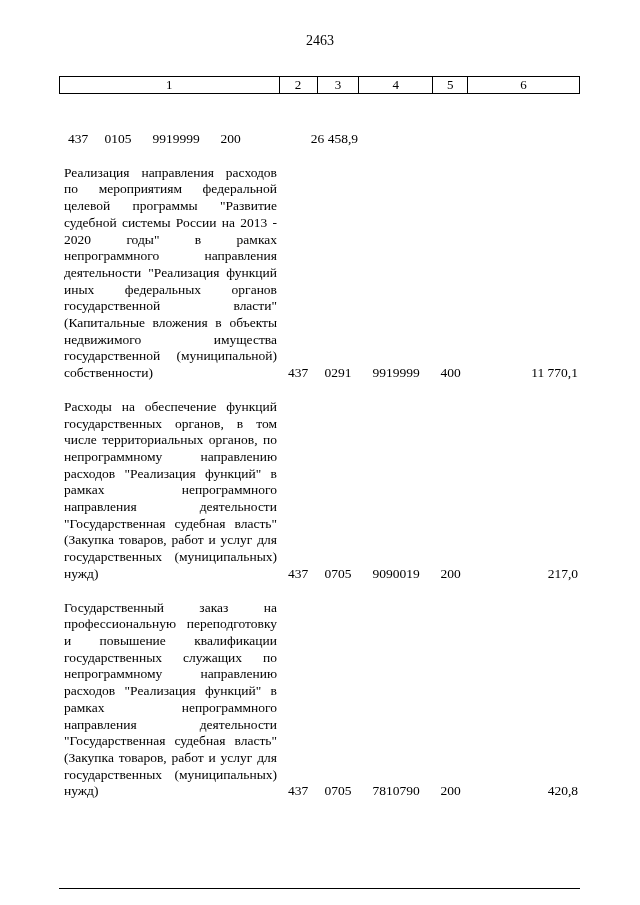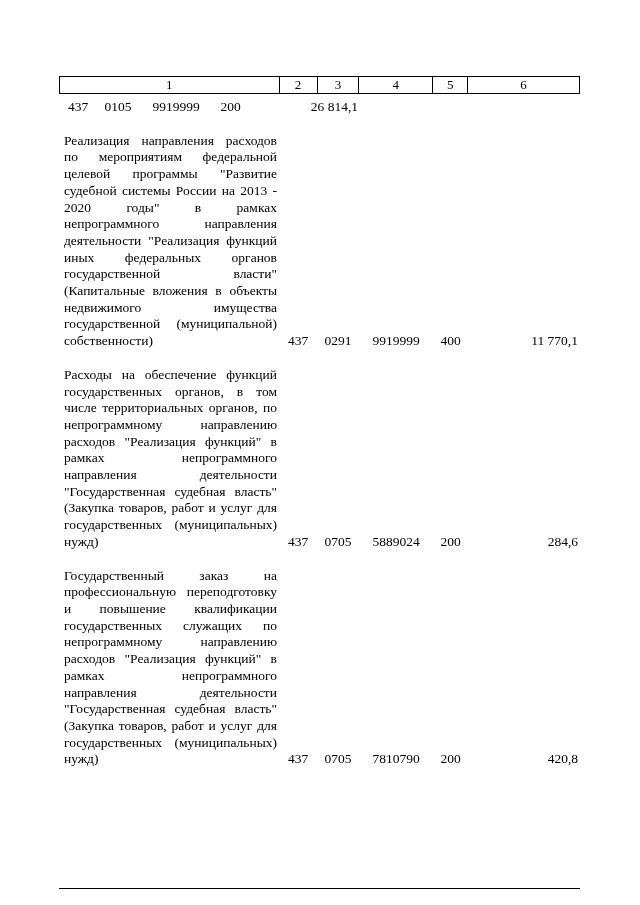--- a/index.html
+++ b/index.html
@@ -71,76 +71,77 @@
   .c1 {
     width: 220px;
     text-align: justify;
     text-align-last: left;
     -moz-text-align-last: left;
     padding-left: 5px;
     padding-right: 2px;
     white-space: normal;
   }
   .c2 { width: 38px;  text-align: center; }
-  .c3 { width: 42px;  text-align: center; }
+  .c3 { width: 42px;  text-align: center; margin-top: 32px; }
   .c4 { width: 74px;  text-align: center; }
   .c5 { width: 35px;  text-align: center; }
   .c6 { width: 112px; text-align: right; padding-right: 2px; }
   .bottom-line {
     position: absolute;
     left: 59px;
     top: 888px;
     width: 521px;
     border-top: 1px solid #000;
     height: 0;
   }
 </style>
 </head>
 <body>
 
 <div class="sheet">
 
+  <div class="page-number">2463</div>
 
   <div class="doc-table">
 
     <div class="thead">
       <div class="th w1">1</div>
       <div class="th w2">2</div>
       <div class="th w3">3</div>
       <div class="th w4">4</div>
       <div class="th w5">5</div>
       <div class="th w6">6</div>
     </div>
 
     <div class="tbody">
 
       <div class="trow">
         <div class="c c2">437</div>
         <div class="c c3">0105</div>
         <div class="c c4">9919999</div>
         <div class="c c5">200</div>
-        <div class="c c6">26 814,1</div>
+        <div class="c c6">26 458,9</div>
       </div>
 
       <div class="trow">
         <div class="c c1">Реализация направления расходов по мероприятиям федеральной целевой программы "Развитие судебной системы России на 2013 - 2020 годы" в рамках непрограммного направления деятельности "Реализация функций иных федеральных органов государственной власти" (Капитальные вложения в объекты недвижимого имущества государственной (муниципальной) собственности)</div>
         <div class="c c2">437</div>
         <div class="c c3">0291</div>
         <div class="c c4">9919999</div>
         <div class="c c5">400</div>
         <div class="c c6">11 770,1</div>
       </div>
 
       <div class="trow">
         <div class="c c1">Расходы на обеспечение функций государственных органов, в том числе территориальных органов, по непрограммному направлению расходов "Реализация функций" в рамках непрограммного направления деятельности "Государственная судебная власть" (Закупка товаров, работ и услуг для государственных (муниципальных) нужд)</div>
         <div class="c c2">437</div>
         <div class="c c3">0705</div>
-        <div class="c c4">5889024</div>
+        <div class="c c4">9090019</div>
         <div class="c c5">200</div>
-        <div class="c c6">284,6</div>
+        <div class="c c6">217,0</div>
       </div>
 
       <div class="trow">
         <div class="c c1">Государственный заказ на профессиональную переподготовку и повышение квалификации государственных служащих по непрограммному направлению расходов "Реализация функций" в рамках непрограммного направления деятельности "Государственная судебная власть" (Закупка товаров, работ и услуг для государственных (муниципальных) нужд)</div>
         <div class="c c2">437</div>
         <div class="c c3">0705</div>
         <div class="c c4">7810790</div>
         <div class="c c5">200</div>
         <div class="c c6">420,8</div>
       </div>

